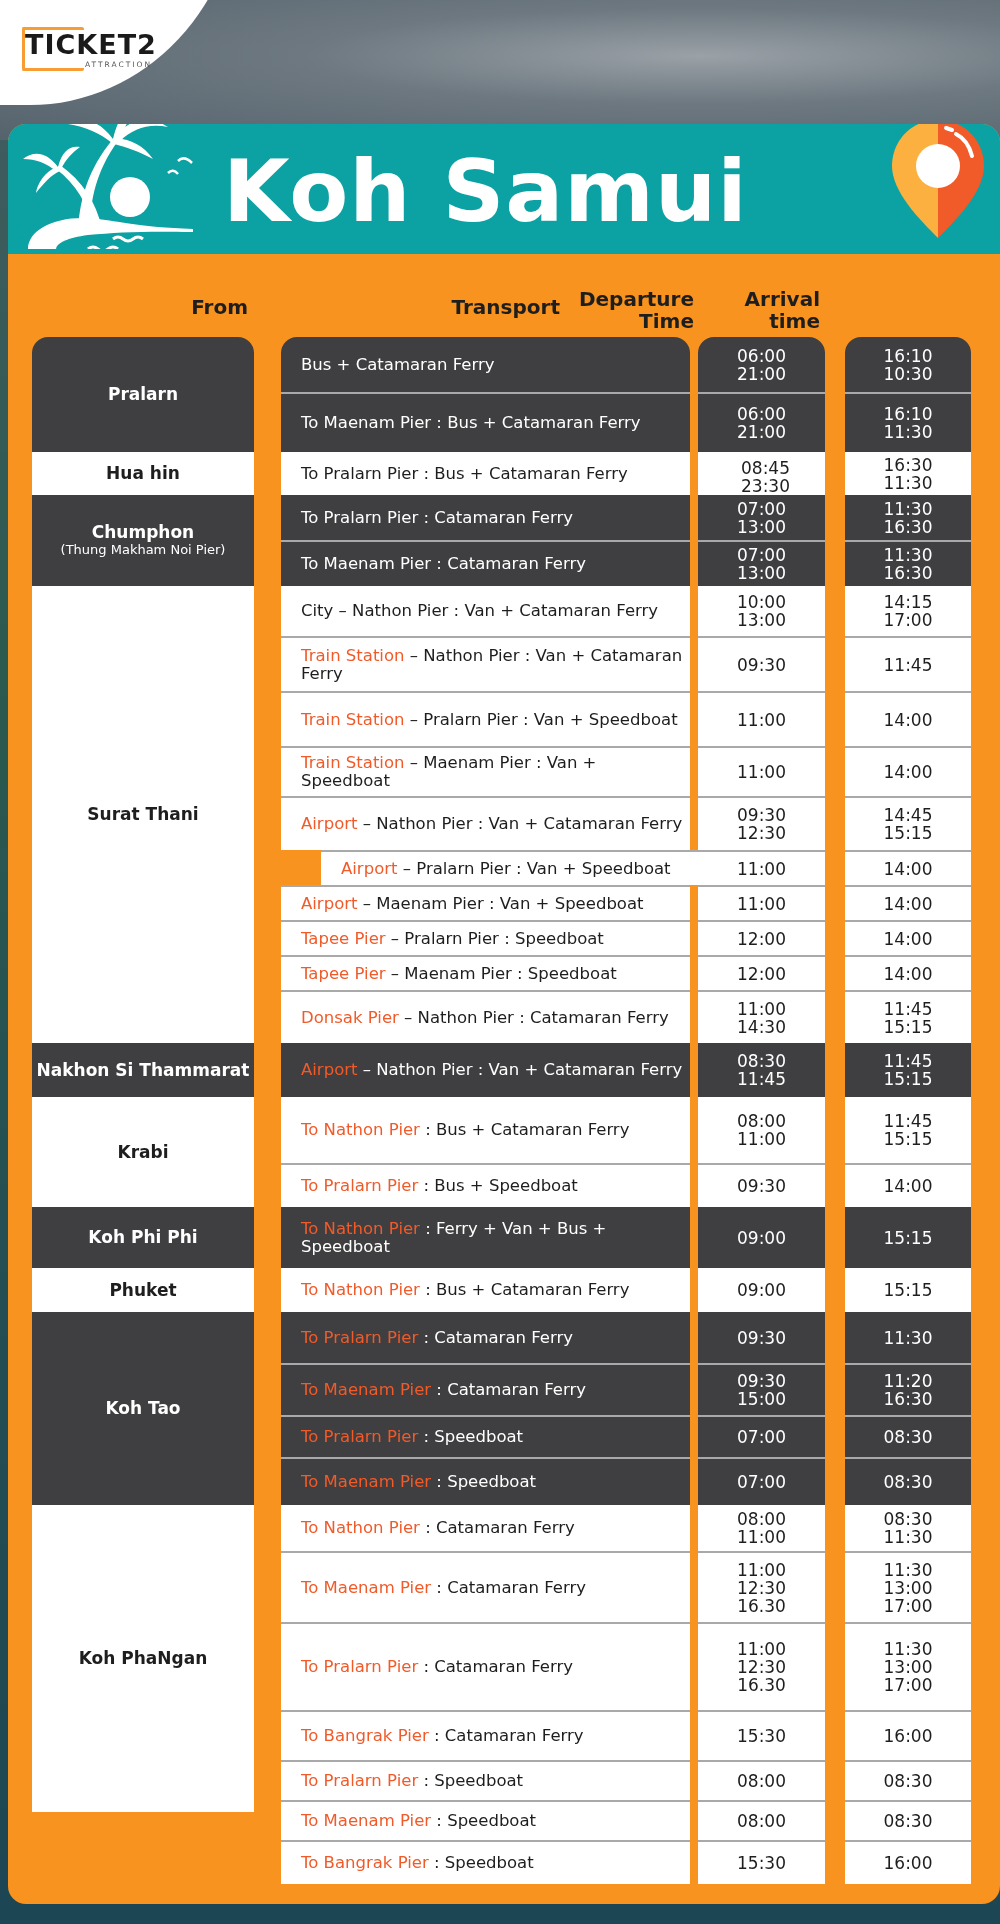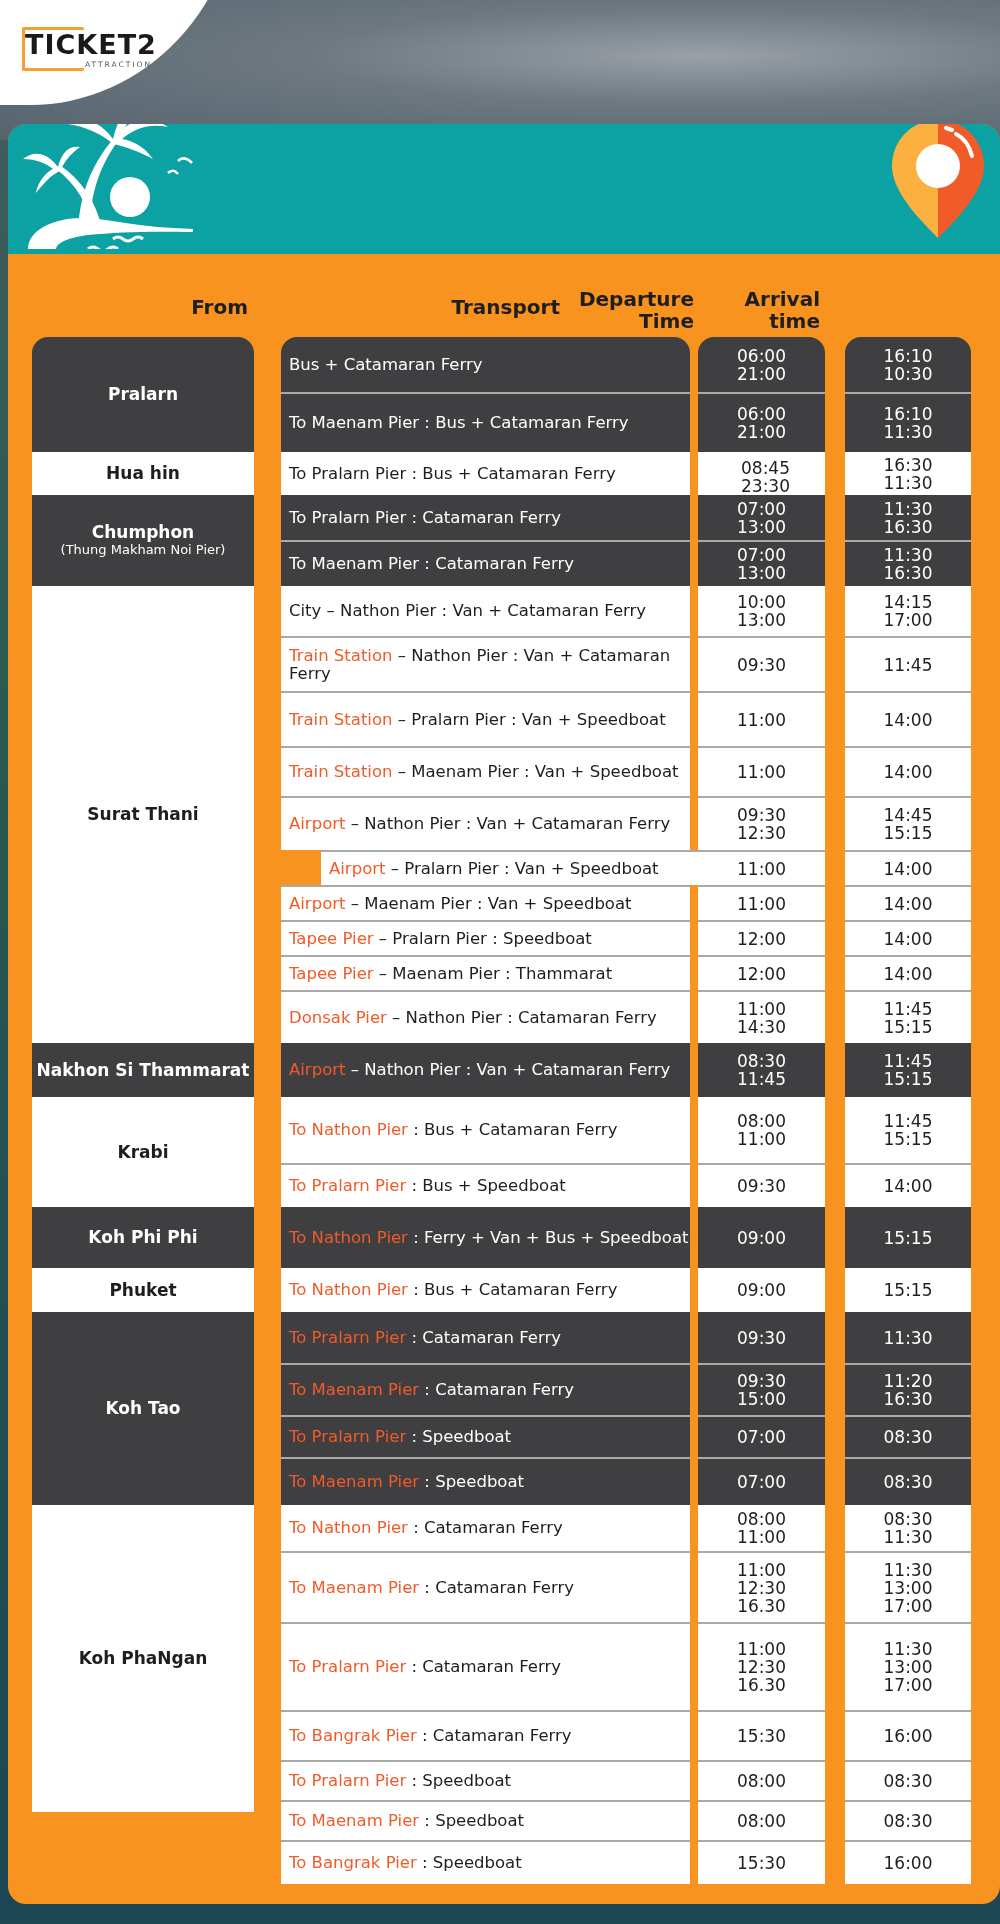--- a/index.html
+++ b/index.html
@@ -31,21 +31,21 @@
     color: #1e1e1e; text-align: right; font-size: 20px; line-height: 22px; }
 
   .col { position: absolute; }
   .cell { position: absolute; left: 0; width: 100%; display: flex; align-items: center;
     font-family: "DejaVu Sans", sans-serif; }
   .cell.dark { background: #3f3f41; color: #fff; }
   .cell.light { background: #fff; color: #1e1e1e; }
   .cell.div { border-top: 2px solid #a9a9a9; }
   .from .cell { justify-content: center; text-align: center; font-weight: bold; font-size: 17px; line-height: 19px; flex-direction: column; }
   .from .sub { font-weight: normal; font-size: 13px; line-height: 16px; }
-  .transport .cell { padding-left: 8px; font-size: 16.5px; line-height: 18px; }
+  .transport .cell { padding-left: 20px; font-size: 16.5px; line-height: 18px; }
   .time .cell { justify-content: center; text-align: center; font-size: 17px; line-height: 18px; white-space: pre-line; }
   .hl { color: #f15a29; }
   .stray { position: absolute; left: 204px; top: 1038px; color: #fff; font-size: 15px; }
 </style>
 </head>
 <body>
 
 <div class="bg-sky"></div>
 <div class="bg-land"></div>
 
@@ -72,20 +72,21 @@
       <path d="M40 78 C 30 80, 20 92, 18 104 C 26 94, 33 86, 42 82 Z"></path>
       <circle cx="112" cy="108" r="20"></circle>
       <path d="M10 160 C 10 140, 40 125, 80 130 C 100 132, 120 138, 175 140 L 175 143 C 130 142, 100 143, 70 146 C 40 150, 30 160, 45 168 C 25 170, 10 168, 10 160 Z"></path>
       <path d="M70 160 q5 -4 10 0 t10 0 t10 0" stroke="#fff" stroke-width="3" fill="none"></path>
       <path d="M95 150 q5 -4 10 0 t10 0 t10 0" stroke="#fff" stroke-width="3" fill="none"></path>
       <path d="M160 72 q6 -6 14 2" stroke="#fff" stroke-width="2.5" fill="none"></path>
       <path d="M150 84 q5 -5 10 1" stroke="#fff" stroke-width="2.5" fill="none"></path>
     </g>
   </svg>
 
+  <div class="title">Koh Samui</div>
 
   <svg class="pin" viewBox="0 0 96 118">
     <path d="M48 0 C 20 0 2 22 2 46 C 2 72 30 100 48 118 Z" fill="#fbb040"></path>
     <path d="M48 0 C 76 0 94 22 94 46 C 94 72 66 100 48 118 Z" fill="#f15a29"></path>
     <circle cx="48" cy="46" r="22" fill="#fff"></circle>
     <path d="M66 14 q12 6 16 22" stroke="#fff" stroke-width="4" fill="none" stroke-linecap="round"></path>
     <path d="M56 8 l6 2" stroke="#fff" stroke-width="4" stroke-linecap="round"></path>
   </svg>
 
   <div class="col-head" style="left:20px; top:172px; width:220px;">From</div>
@@ -162,21 +163,21 @@
       <div class="cell light div" style="top: 726px; height: 35px; margin-left: 40px;">
         <span><span class="hl">Airport</span><span> – Pralarn Pier : Van + Speedboat</span></span>
       </div>
       <div class="cell light div" style="top: 761px; height: 35px;">
         <span><span class="hl">Airport</span><span> – Maenam Pier : Van + Speedboat</span></span>
       </div>
       <div class="cell light div" style="top: 796px; height: 35px;">
         <span><span class="hl">Tapee Pier</span><span> – Pralarn Pier : Speedboat</span></span>
       </div>
       <div class="cell light div" style="top: 831px; height: 35px;">
-        <span><span class="hl">Tapee Pier</span><span> – Maenam Pier : Thammarat</span></span>
+        <span><span class="hl">Tapee Pier</span><span> – Maenam Pier : Speedboat</span></span>
       </div>
       <div class="cell light div" style="top: 866px; height: 53px;">
         <span><span class="hl">Donsak Pier</span><span> – Nathon Pier : Catamaran Ferry</span></span>
       </div>
       <div class="cell dark" style="top: 919px; height: 54px;">
         <span><span class="hl">Airport</span><span> – Nathon Pier : Van + Catamaran Ferry</span></span>
       </div>
       <div class="cell light" style="top: 973px; height: 66px;">
         <span><span class="hl">To Nathon Pier</span><span> : Bus + Catamaran Ferry</span></span>
       </div>

